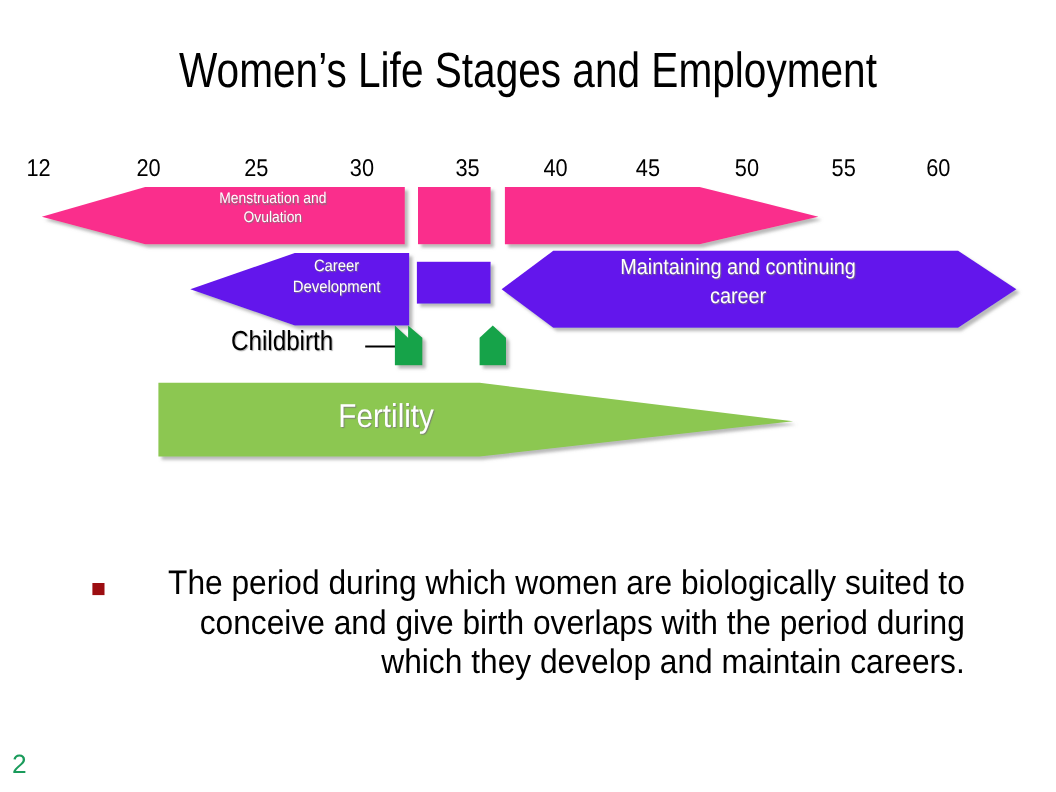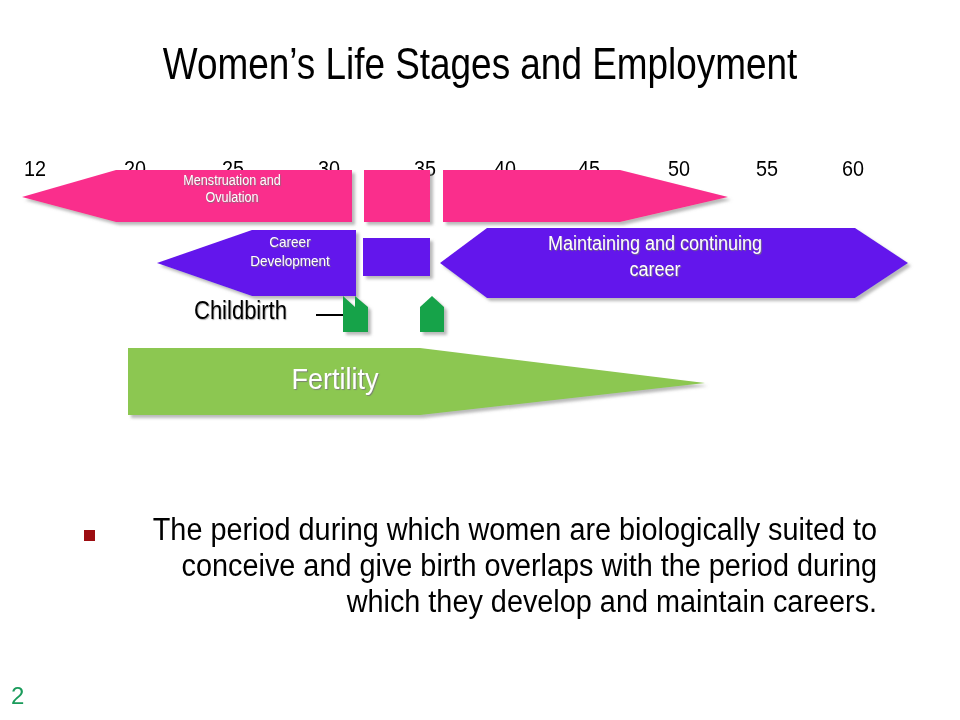--- a/index.html
+++ b/index.html
@@ -30,40 +30,40 @@
     color: #000000;
     transform: scaleX(0.82);
     transform-origin: center center;
     white-space: nowrap;
   }
 
   
   #age-scale {
     position: absolute;
     left: 0;
-    top: 156px;
+    top: 140px;
     width: 804px;
     height: 28px;
   }
   .age-tick {
     position: absolute;
     top: 0;
     font-family: "Liberation Sans", sans-serif;
     font-size: 22px;
     line-height: 26px;
     color: #000000;
     transform: scaleX(0.9);
     transform-origin: left center;
     white-space: nowrap;
   }
 
   
   #diagram {
     position: absolute;
-    left: 0;
+    left: 16px;
     top: 160px;
     width: 852px;
     height: 275px;
   }
   #diagram svg {
     display: block;
   }
 
   .band-label {
     position: absolute;

